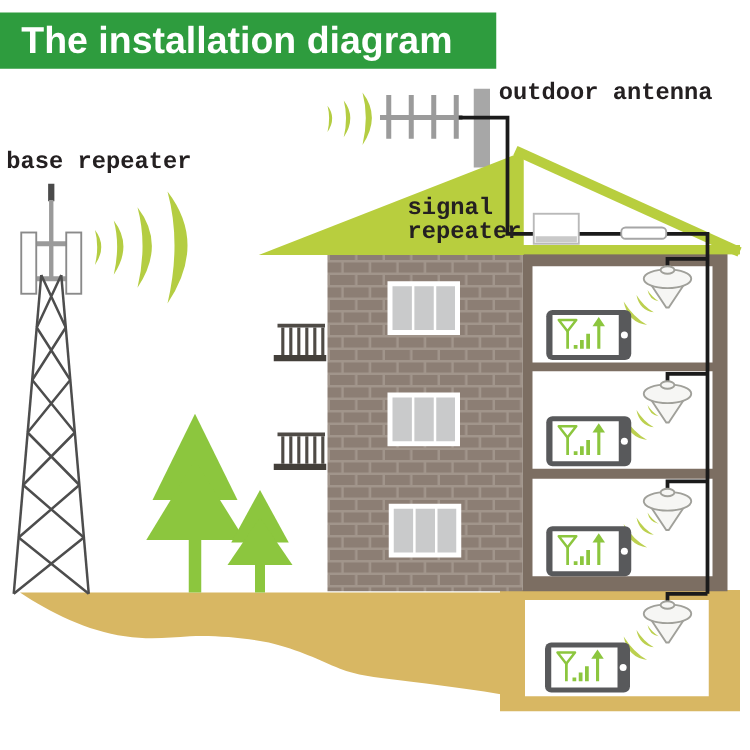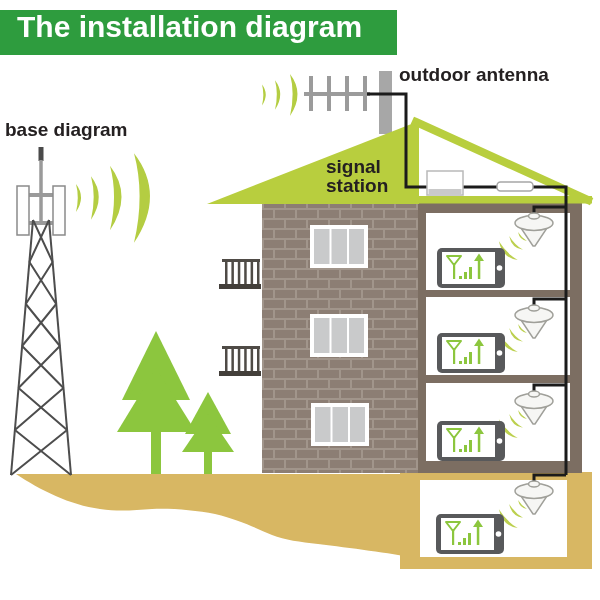--- a/index.html
+++ b/index.html
@@ -3,27 +3,27 @@
 <meta charset="utf-8">
 <style>
   html,body{margin:0;padding:0;background:#ffffff;}
   #stage{
     position:relative;width:600px;height:600px;background:#ffffff;overflow:hidden;
     font-family:"Liberation Sans", sans-serif;
   }
   #diagram-svg{position:absolute;left:0;top:0;z-index:1;}
   .banner{
     position:absolute;left:0;top:10px;width:397px;height:45px;background:#2e9c3e;z-index:2;
-    display:flex;
+    display:flex;align-items:center;
   }
   .banner-title{
     color:#ffffff;font-size:30px;font-weight:600;padding-left:17px;letter-spacing:0px;white-space:nowrap;
   }
   .lbl{
-    position:absolute;z-index:2;color:#242021;font-weight:600;line-height:1.02;
+    position:absolute;z-index:2;color:#242021;font-weight:600;line-height:1.02;font-family:Liberation Mono, monospace;
   }
   .lbl-base{left:5px;top:120px;font-size:19px;}
   .lbl-outdoor{left:399px;top:65px;font-size:19px;}
   .lbl-repeater{left:326px;top:157px;font-size:19px;width:92px;}
   .lbl-indoor{left:452px;top:567px;font-size:20px;}
 </style>
 </head>
 <body>
 
 <div id="stage">
@@ -191,17 +191,17 @@
     <use href="#phone-sym" x="437" y="248"></use>
     <use href="#phone-sym" x="437" y="333"></use>
     <use href="#phone-sym" x="437" y="421"></use>
     <use href="#phone-sym" x="436" y="514"></use>
   </svg>
 
   <div class="banner">
     <div class="banner-title">The installation diagram</div>
   </div>
 
-  <div class="lbl lbl-base">base diagram</div>
+  <div class="lbl lbl-base">base repeater</div>
   <div class="lbl lbl-outdoor">outdoor antenna</div>
-  <div class="lbl lbl-repeater">signal station</div>
+  <div class="lbl lbl-repeater">signal repeater</div>
 
 </div>
 
 </body></html>

